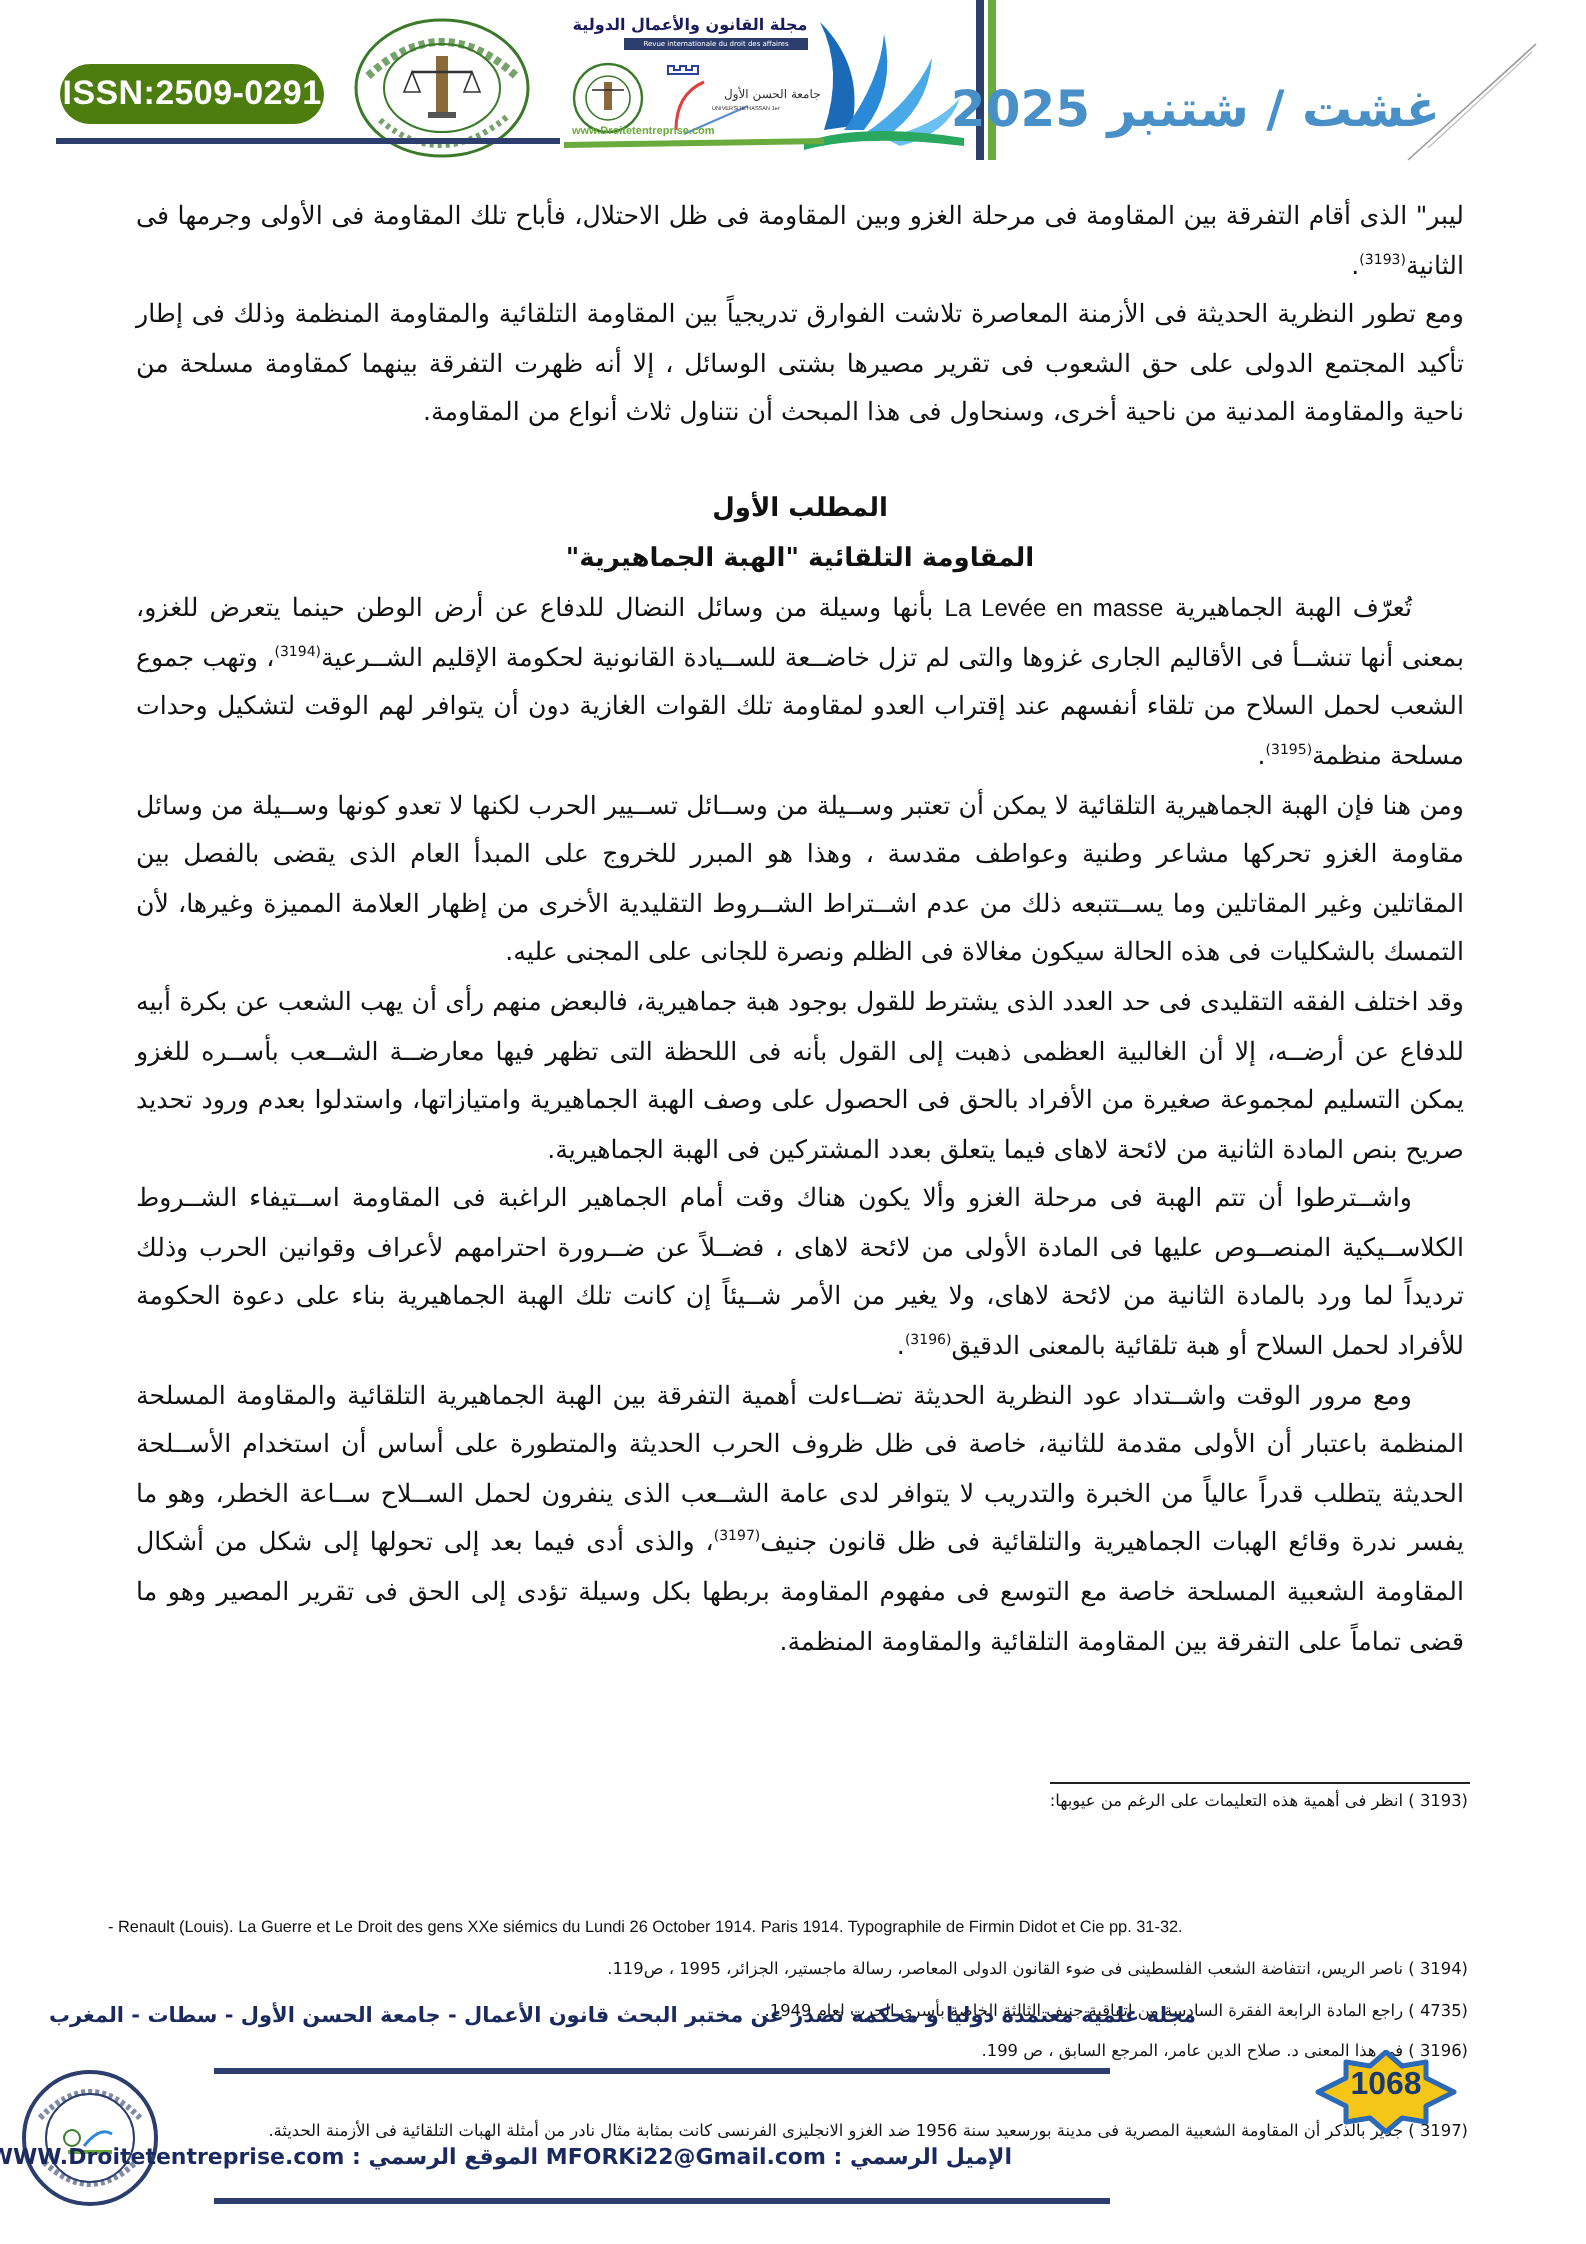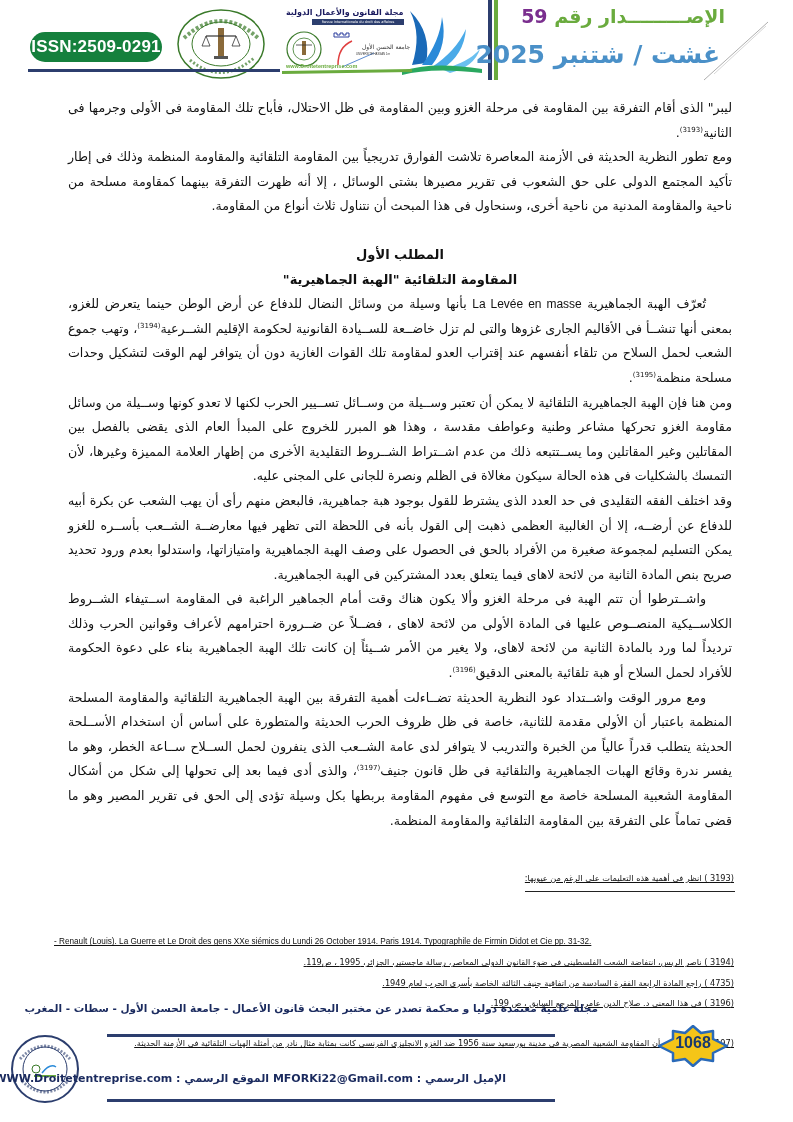--- a/index.html
+++ b/index.html
@@ -3,29 +3,29 @@
 <meta charset="utf-8">
 <style>
   * { box-sizing: border-box; margin: 0; padding: 0; }
   html, body { width: 793px; height: 1122px; background: #ffffff; overflow: hidden; }
   body { position: relative; font-family: "DejaVu Sans", sans-serif; color: #111; }
 
   
   .hdr { position: absolute; left: 0; top: 0; width: 793px; height: 88px; }
   .issn {
     position: absolute; left: 30px; top: 32px; width: 132px; height: 30px;
-    background: #15803d; border-radius: 15px; color: #fff;
+    background: #4d7c0f; border-radius: 15px; color: #fff;
     font-family: "Liberation Sans", sans-serif; font-size: 17px; font-weight: bold;
     display: flex; align-items: center; justify-content: center; letter-spacing: 0.2px;
   }
   .seal1 { position: absolute; left: 176px; top: 8px; width: 90px; height: 72px; }
   .hdr-line { position: absolute; left: 28px; top: 69px; width: 252px; height: 3px; background: #2c3e6e; }
   .journal-logo { position: absolute; left: 282px; top: 5px; width: 200px; height: 70px; }
   .journal-name {
-    position: absolute; left: 286px; top: 8px; width: 118px; text-align: left; direction: rtl;
+    position: absolute; left: 286px; top: 8px; width: 118px; text-align: center; direction: rtl;
     font-size: 8px; font-weight: bold; color: #1a1a5e; white-space: nowrap;
   }
   .journal-sub {
     position: absolute; left: 312px; top: 19px; width: 92px; height: 6px; background: #2c3e6e;
     color: #fff; font-size: 3.5px; line-height: 6px; text-align: center; overflow: hidden; white-space: nowrap;
   }
   .journal-url {
     position: absolute; left: 286px; top: 63px; font-size: 5.5px; font-weight: bold; color: #6aab3e;
     font-family: "Liberation Sans", sans-serif;
   }
@@ -50,22 +50,22 @@
   .content p { margin: 0; text-align-last: right; }
   .content p.indent { text-indent: 26px; }
   .content sup { font-size: 7px; line-height: 0; vertical-align: super; }
   .content .latin { font-family: Liberation Sans, sans-serif; font-size: 12px; direction: ltr; unicode-bidi: embed; }
   .heading { text-align: right; text-align-last: center !important; font-weight: bold; font-size: 13px; }
   .spacer { height: 24px; }
 
   
   .fn-rule { position: absolute; left: 525px; top: 891px; width: 210px; height: 1px; background: #222; }
   .footnotes {
-    position: absolute; left: 54px; top: 868px; width: 680px; direction: rtl;
-    font-size: 8.2px; line-height: 20.2px; color: #111; text-decoration: underline;
+    position: absolute; left: 54px; top: 890px; width: 680px; direction: rtl;
+    font-size: 8.2px; line-height: 20.2px; color: #111;
   }
   .footnotes .fn { white-space: nowrap; overflow: hidden; }
   .footnotes .fn.wrap { white-space: normal; text-align: justify; text-align-last: right; margin-top: 20px; }
   .footnotes .fn-latin { direction: ltr; text-align: left; font-family: "Liberation Sans", sans-serif; font-size: 8.2px; margin-top: 44px; }
 
   
   .seal2 { position: absolute; left: 10px; top: 1033px; width: 70px; height: 72px; }
   .ft-line-top { position: absolute; left: 107px; top: 1034px; width: 448px; height: 3px; background: #2c3e6e; }
   .ft-line-bot { position: absolute; left: 107px; top: 1099px; width: 448px; height: 3px; background: #2c3e6e; }
   .ft-text1 {
@@ -119,24 +119,20 @@
     <path d="M120 66 Q150 56 200 64 L200 68 Q150 62 120 70 Z" fill="#2aa860"></path>
     <path d="M0 66 L130 64 L130 67 L0 69 Z" fill="#6aab3e"></path>
   </svg>
   <div class="journal-name">مجلة القانون والأعمال الدولية</div>
   <div class="journal-sub">Revue internationale du droit des affaires</div>
   <div class="journal-url">www.Droitetentreprise.com</div>
 
   <div class="vbar1"></div>
   <div class="vbar2"></div>
 
-  <div class="issue-line1">
-    <span>الإصـــــــــدار رقم</span>
-    <span class="num">59</span>
-  </div>
   <div class="issue-line2">غشت / شتنبر 2025</div>
 
   <svg class="diag" viewBox="0 0 70 62">
     <line x1="68" y1="2" x2="4" y2="60" stroke="#999" stroke-width="0.8"></line>
     <line x1="66" y1="6" x2="14" y2="54" stroke="#bbb" stroke-width="0.6"></line>
   </svg>
 </div>
 
 <div class="content">
   <p><span>ليبر" الذى أقام التفرقة بين المقاومة فى مرحلة الغزو وبين المقاومة فى ظل الاحتلال، فأباح تلك المقاومة فى الأولى وجرمها فى الثانية</span><sup>(3193)</sup>.</p>

